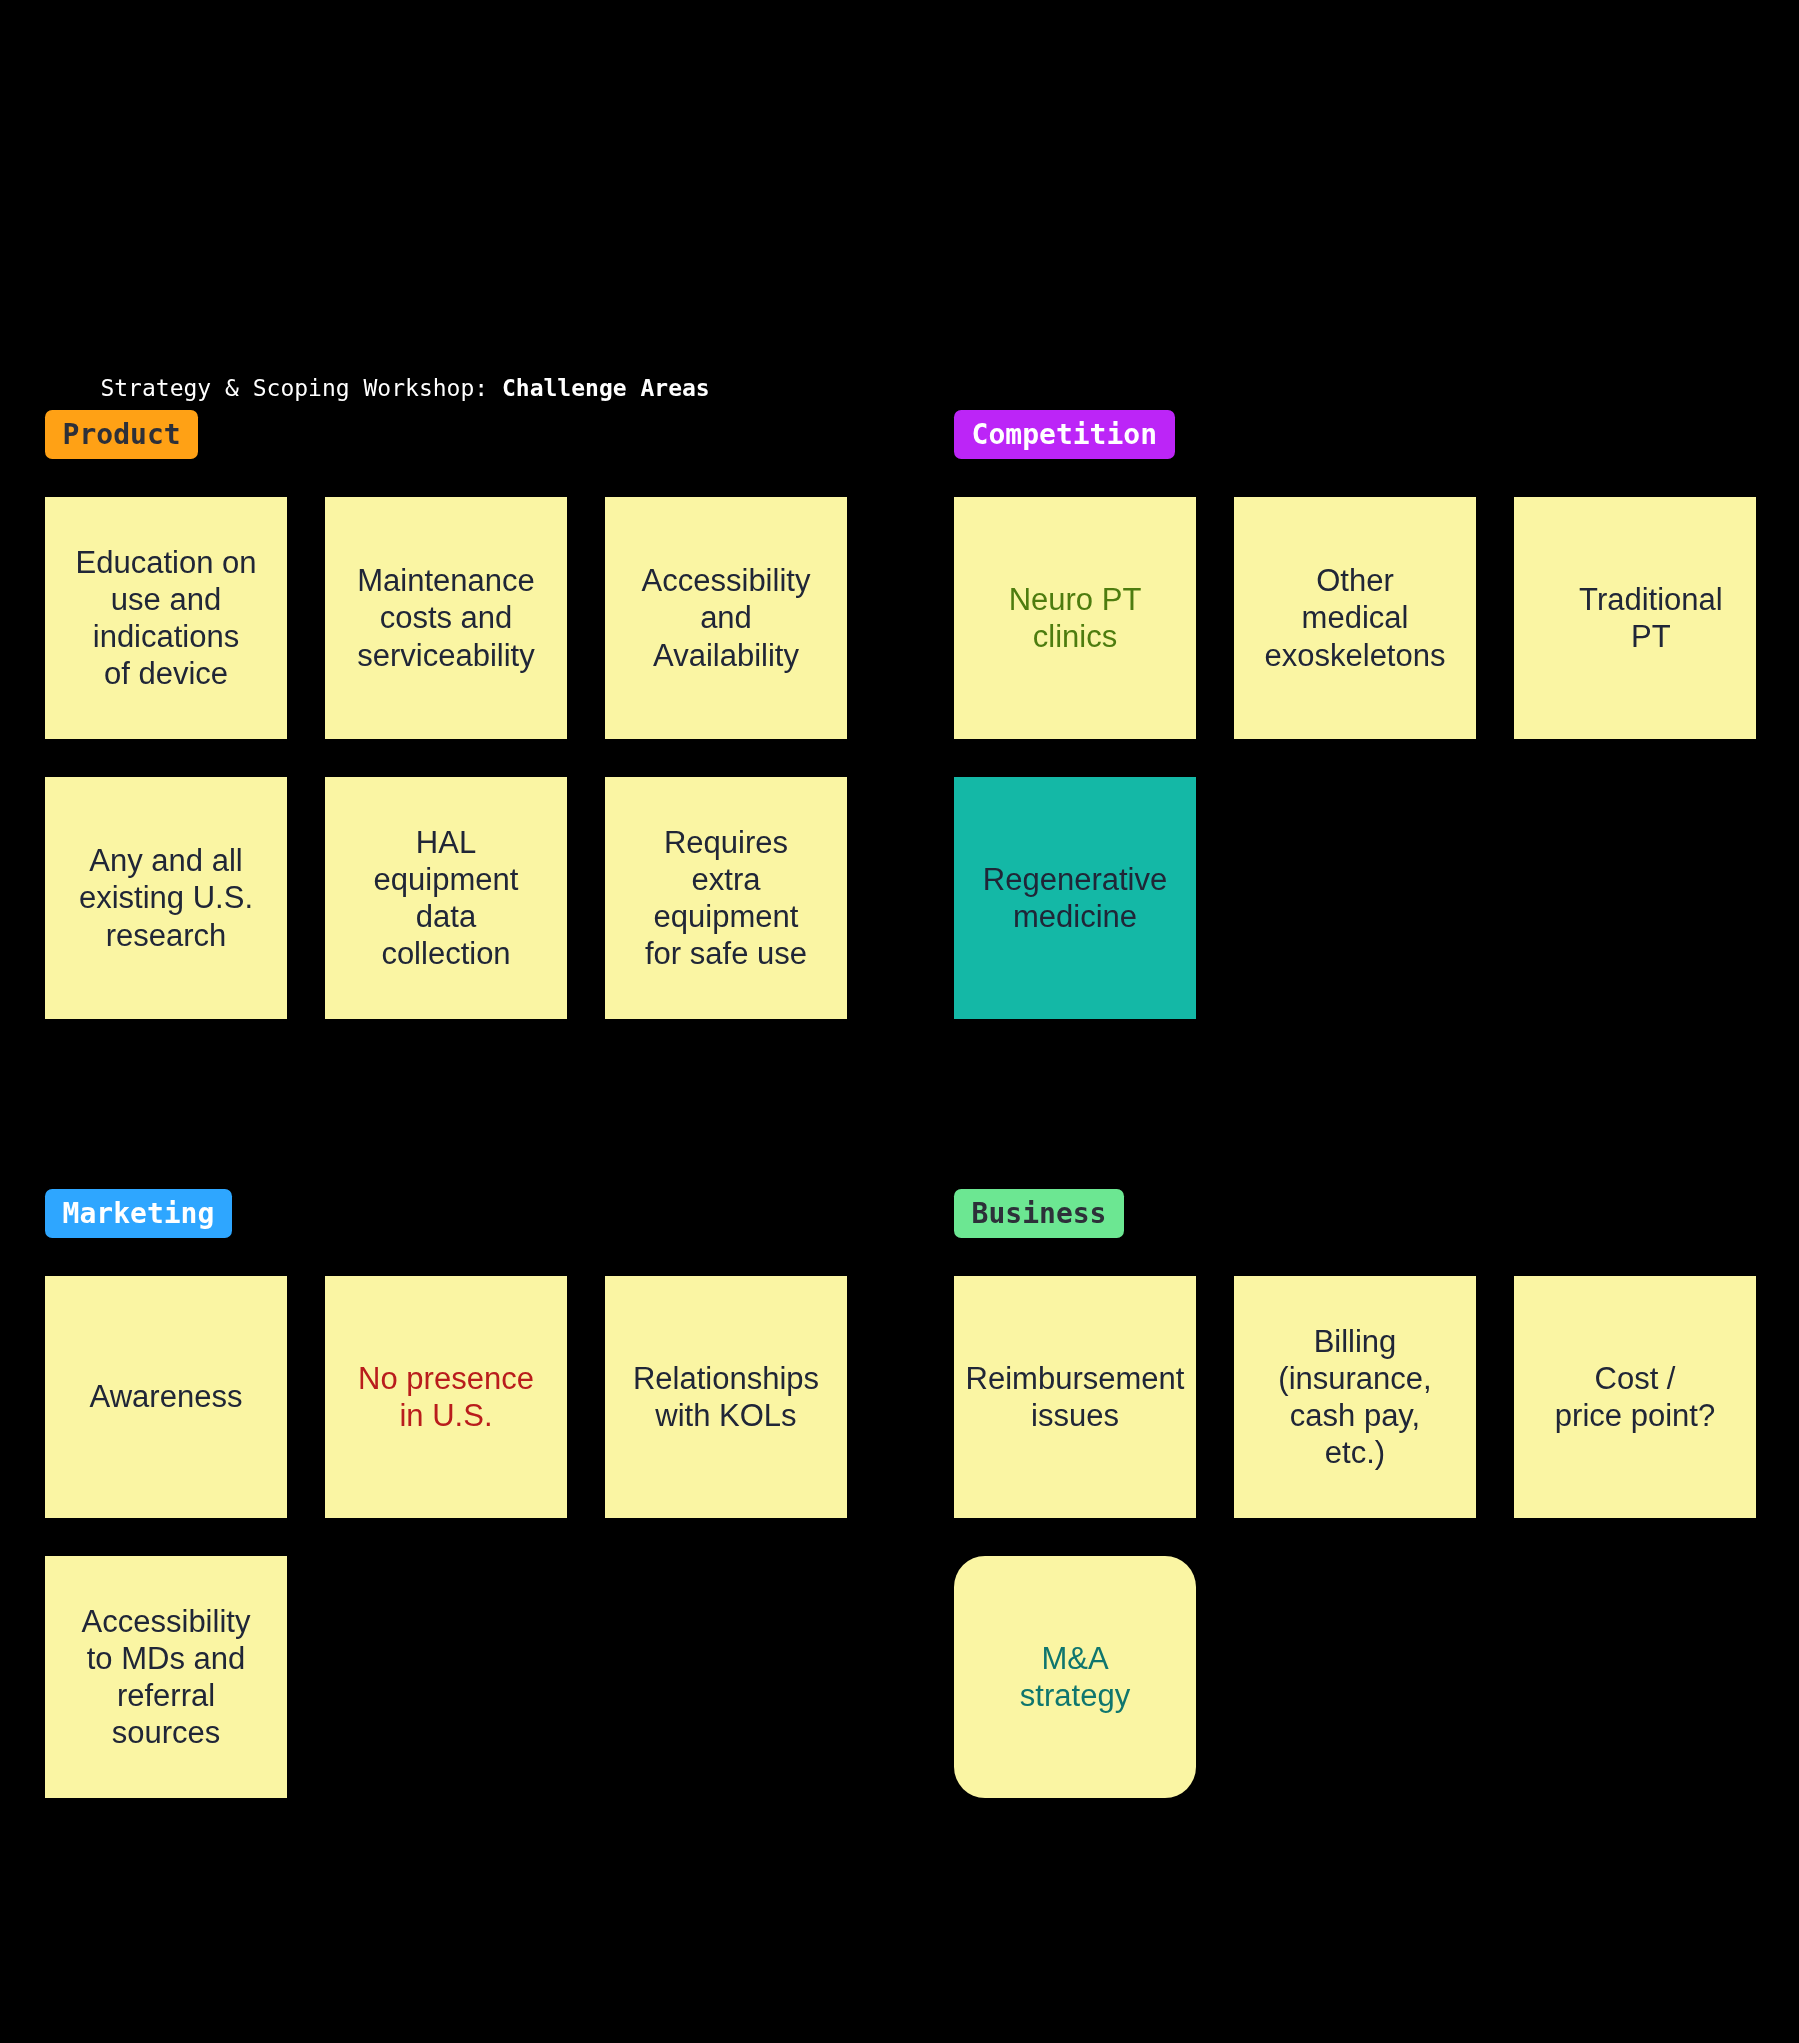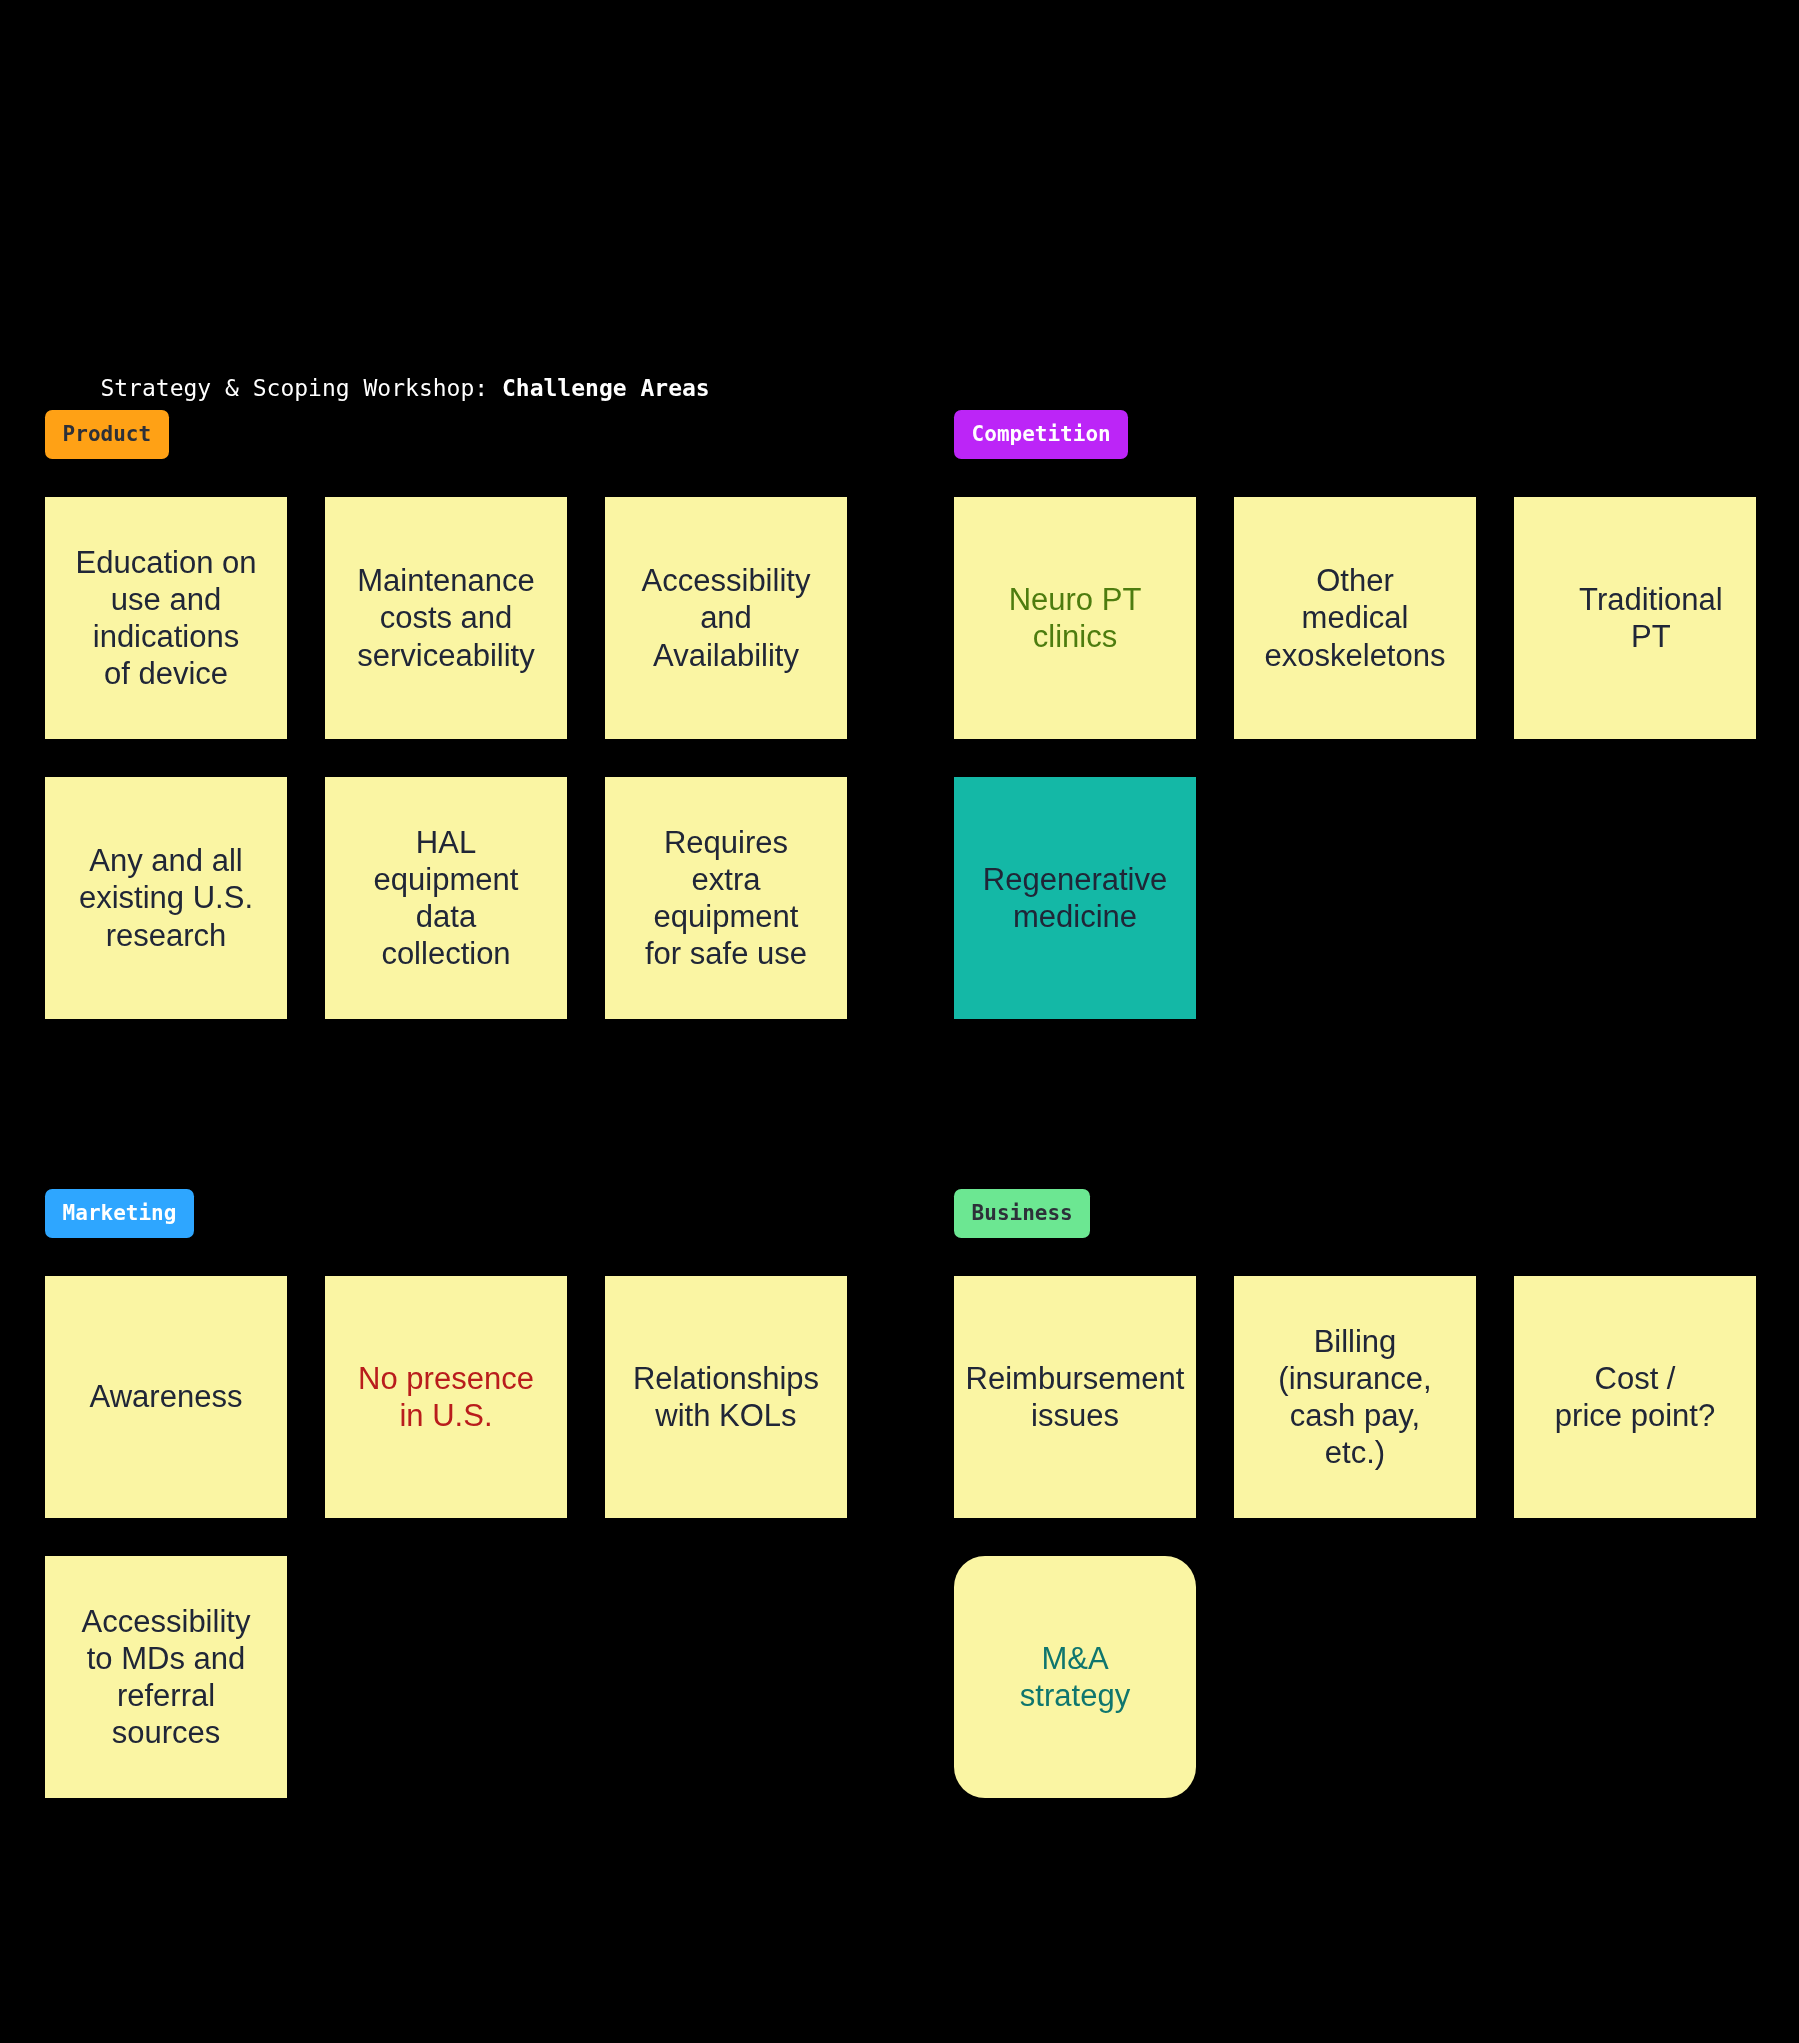--- a/index.html
+++ b/index.html
@@ -28,21 +28,21 @@
   .section-competition { left: 954px; top: 410px; }
   .section-marketing   { left: 45px;   top: 1189px; }
   .section-business    { left: 954px; top: 1189px; }
   .chip {
     display: inline-block;
     height: 49px;
     line-height: 49px;
     padding: 0 17.6px;
     border-radius: 7.2px;
     font-family: "DejaVu Sans Mono", monospace;
-    font-size: 21px;
+    font-size: 28px;
     font-weight: 700;
     white-space: pre;
   }
   .sticky-grid {
     display: grid;
     grid-template-columns: repeat(3, 242px);
     gap: 38px;
     margin-top: 38px;
   }
   .sticky {

